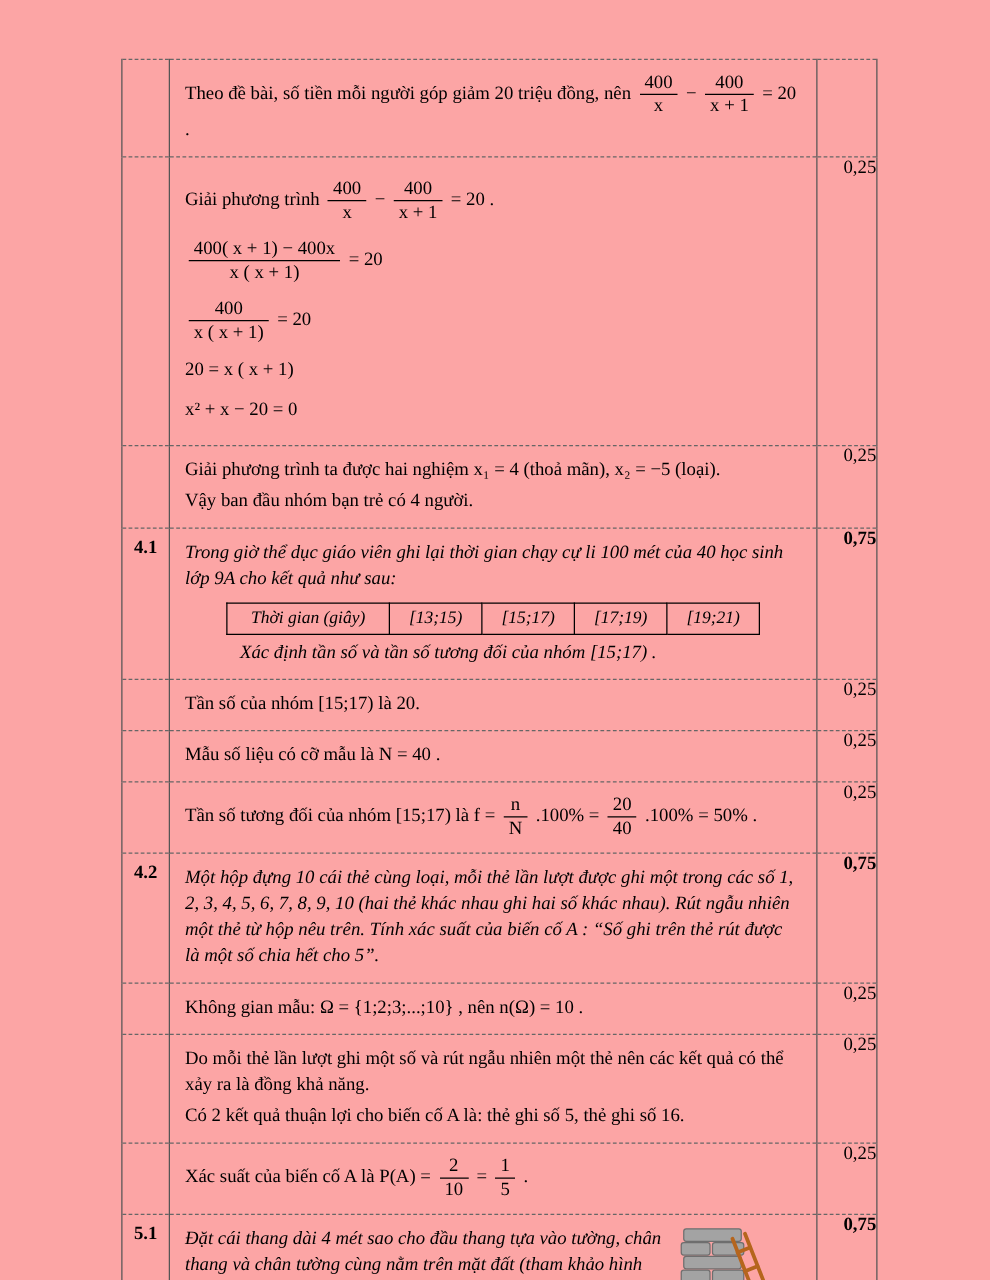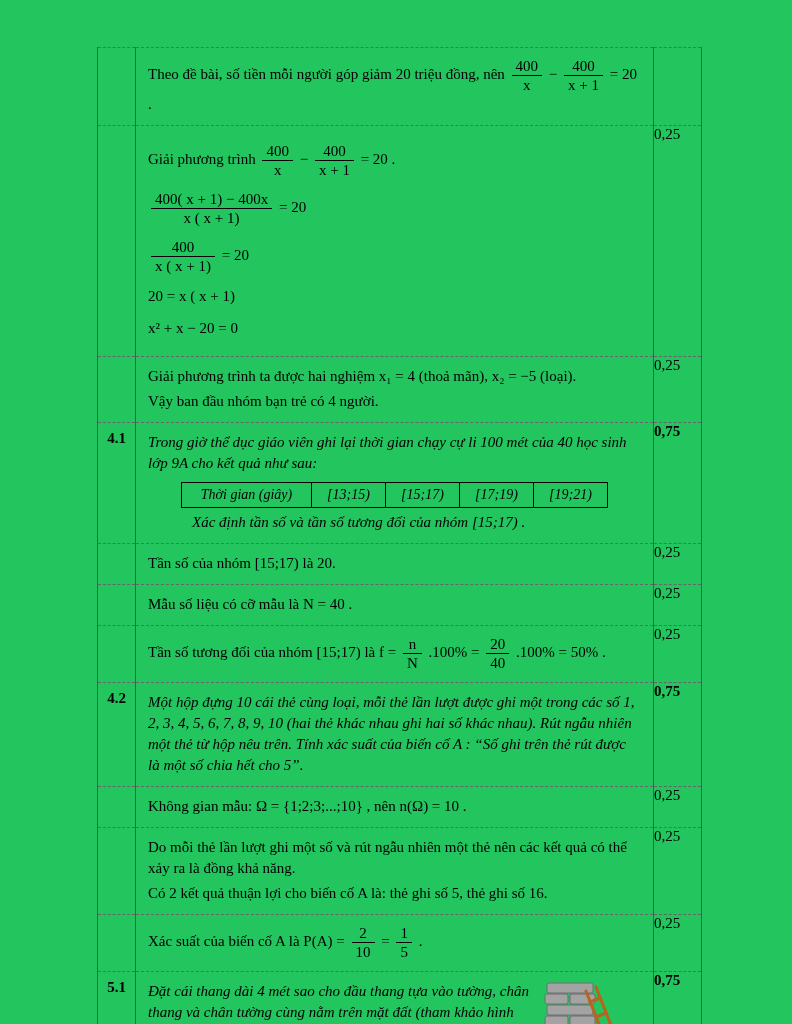--- a/index.html
+++ b/index.html
@@ -4,37 +4,37 @@
 <style>
   * { box-sizing: border-box; margin: 0; padding: 0; }
   html, body { background: #ffffff; }
   body {
     width: 792px; height: 1024px;
     font-family: "Liberation Serif", serif;
     font-size: 15px; color: #000;
   }
   .page {
     position: relative; width: 792px; height: 1024px;
-    background: #22c55e; overflow: hidden;
+    background: #fca5a5; overflow: hidden;
   }
   .answer-table {
     position: absolute; left: 97px; top: 47px;
     width: 604px; border-collapse: collapse;
     table-layout: fixed;
   }
   .answer-table > tbody > tr > td {
     border-top: 1px dashed #666;
     border-bottom: 1px dashed #666;
     border-left: 1px solid #555;
     border-right: 1px solid #555;
     vertical-align: top;
   }
   td.num-cell { width: 38px; text-align: center; font-weight: bold; padding-top: 7px; }
   td.content-cell { width: 518px; padding: 5px 12px 6px 12px; }
-  td.points-cell { width: 48px; text-align: left; vertical-align: middle; font-size: 15px; }
+  td.points-cell { width: 48px; text-align: right; vertical-align: middle; font-size: 15px; }
   .line { margin: 4px 0; line-height: 1.4; }
   .math-line { margin: 11px 0; }
   .italic { font-style: italic; }
   .indent { margin-left: 44px; }
   .frac {
     display: inline-block; vertical-align: middle;
     text-align: center; line-height: 1.2; margin: 0 3px;
     font-style: normal;
   }
   .frac .num { display: block; border-bottom: 1px solid #000; padding: 0 4px; }

